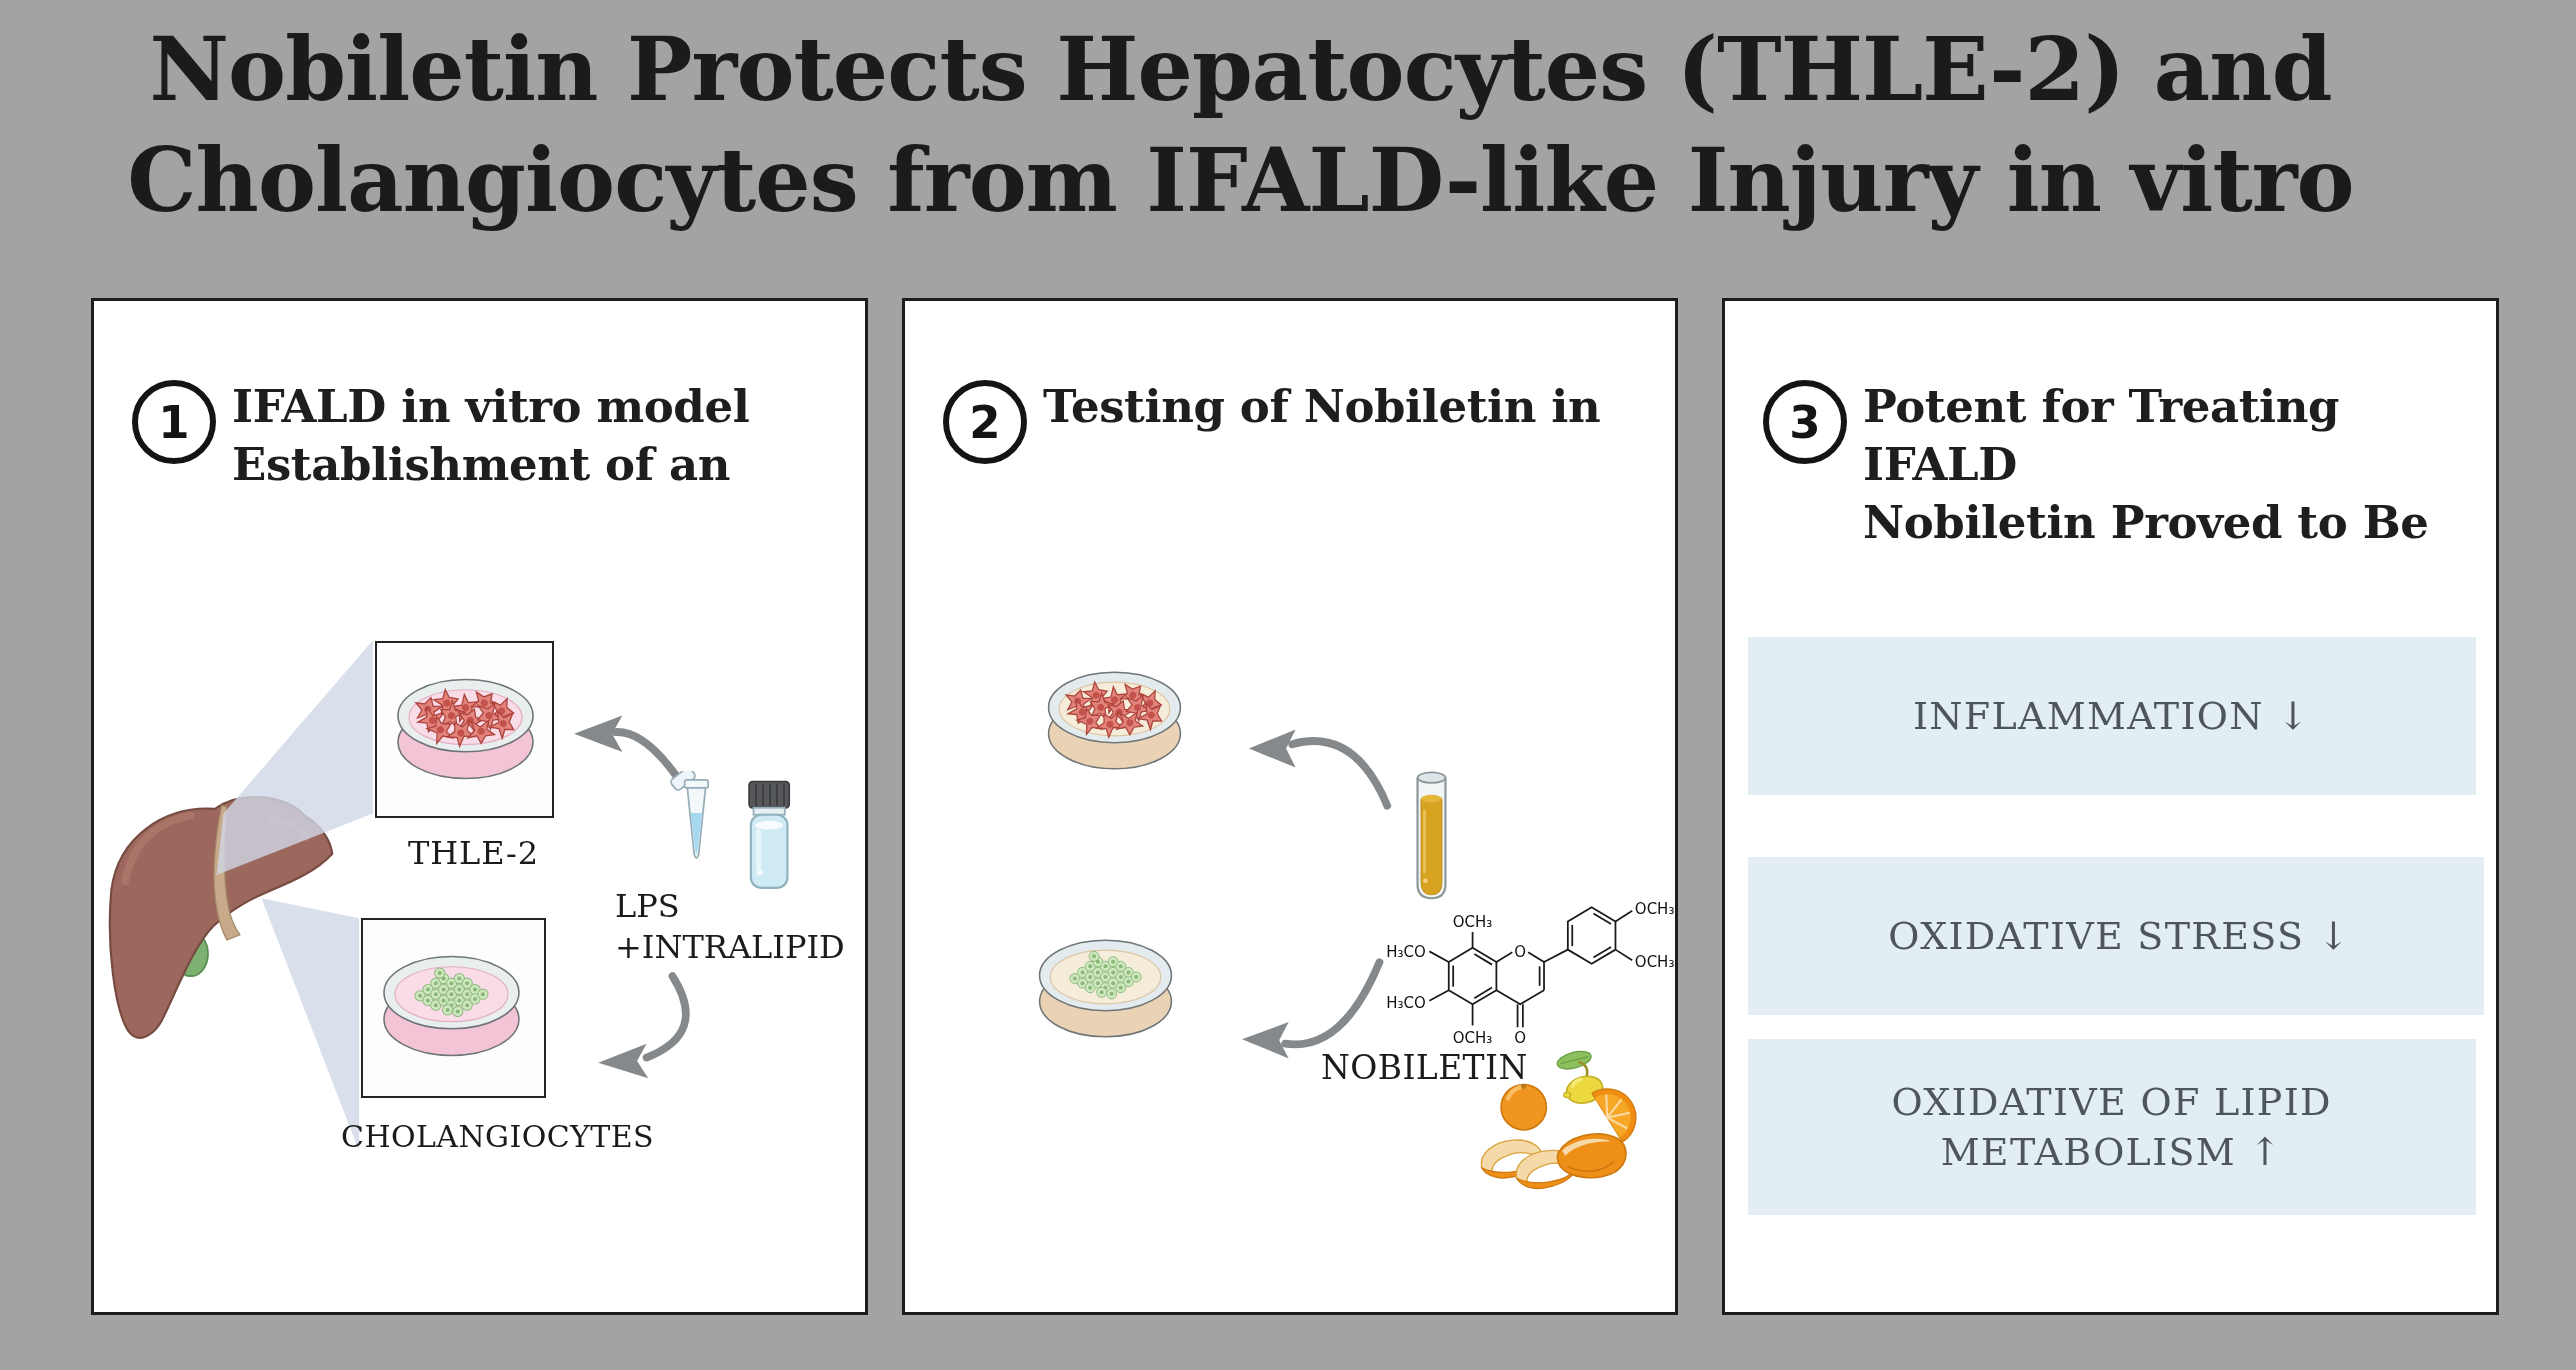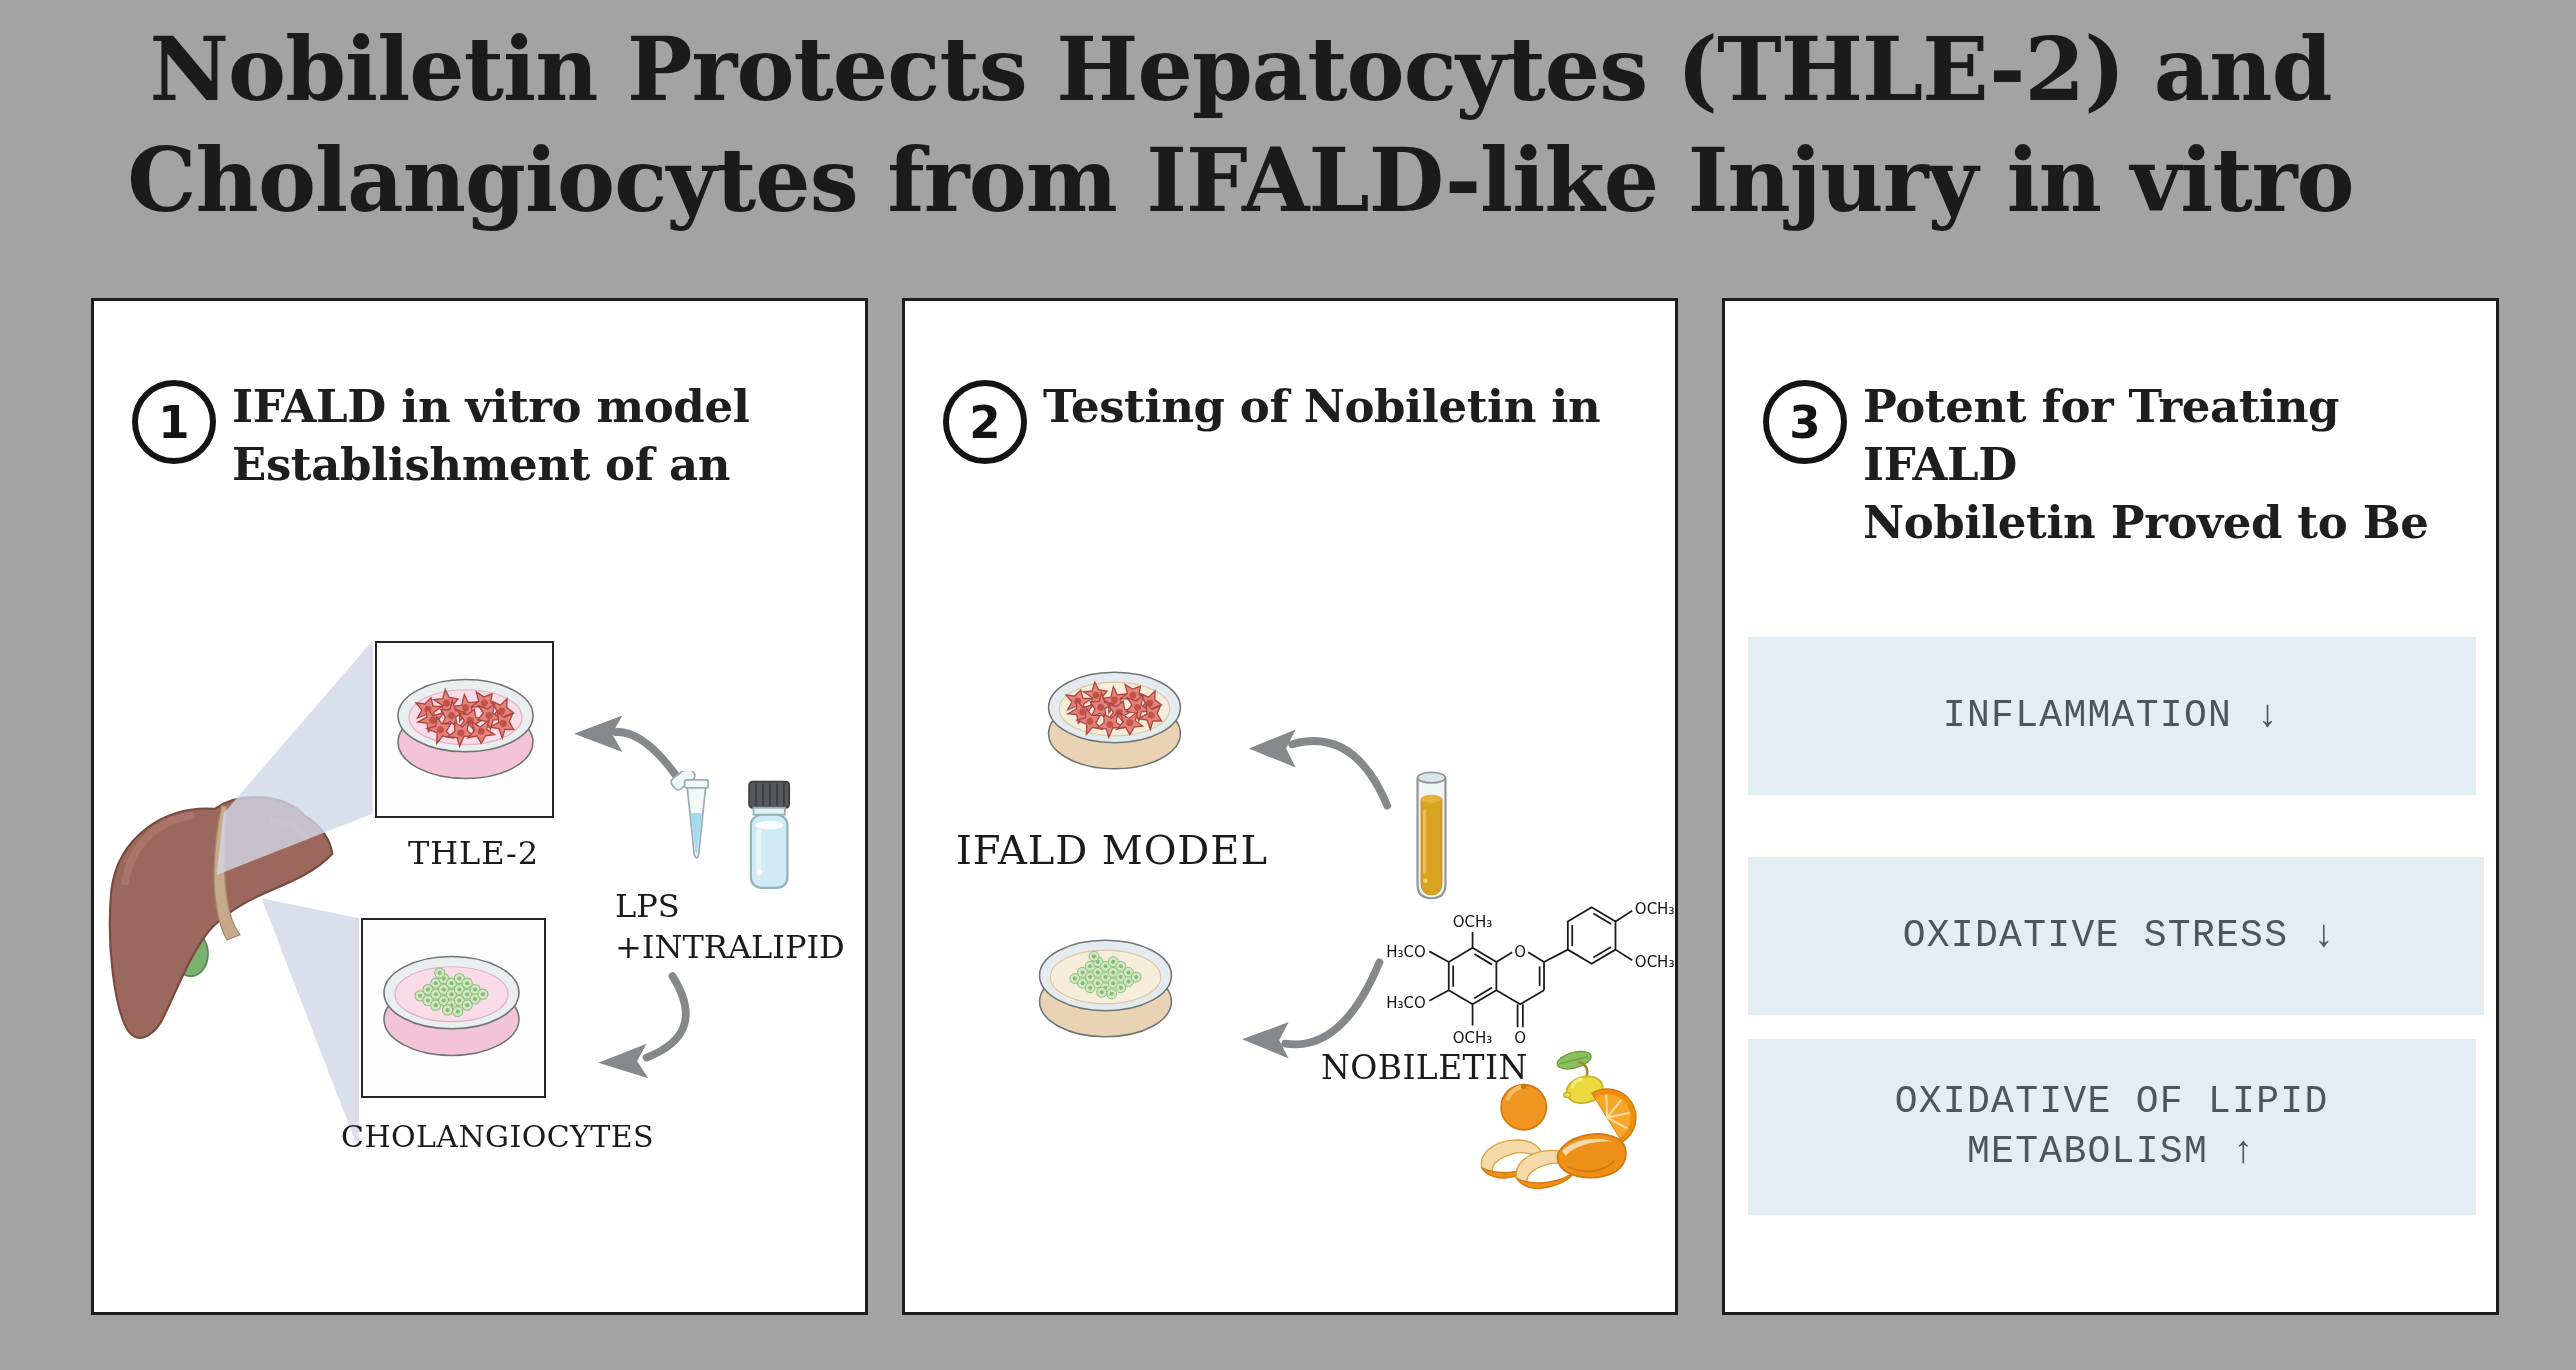--- a/index.html
+++ b/index.html
@@ -35,21 +35,21 @@
   #dish-red-2{left:131px;top:362px;width:157px;height:115px;z-index:3;}
   #dish-green-2{left:122px;top:630px;width:157px;height:115px;z-index:3;}
   #ifald-label{left:33px;top:526px;width:348px;text-align:center;font-size:40px;letter-spacing:0.9px;}
   #testtube-wrap{left:508px;top:468px;width:37px;height:138px;z-index:3;}
   #chem-wrap{left:466px;top:601px;width:309px;height:157px;z-index:3;}
   #nobiletin-label{left:416px;top:747px;width:205px;text-align:center;font-size:33px;letter-spacing:0.4px;}
   #citrus-wrap{left:570px;top:740px;width:174px;height:161px;z-index:3;}
   
   .outcome{position:absolute;left:22.6px;width:728px;background:#e3edf4;display:flex;flex-direction:column;
            justify-content:center;align-items:center;text-align:center;
-           font-size:38px;line-height:50px;letter-spacing:1.3px;color:#4d555d;font-family:Liberation Mono, monospace;}
+           font-size:38px;line-height:50px;letter-spacing:1.3px;color:#4d555d;}
   #outcome-0{top:336px;height:158px;}
   #outcome-1{top:556px;height:158px;padding-left:8px;}
   #outcome-2{top:738px;height:176px;}
   .outcome-line:empty{display:none;}
   .chem-text{font-family:"DejaVu Sans",sans-serif;font-size:17px;fill:#111;}
 </style>
 </head>
 <body>
 
 <div id="page">
@@ -212,21 +212,20 @@
         <use href="#redcell" transform="translate(82,58) rotate(300) scale(1.4)"></use>
         <use href="#redcell" transform="translate(106,64) rotate(20) scale(1.4)"></use>
         <use href="#redcell" transform="translate(130,58) rotate(250) scale(1.4)"></use>
         <use href="#redcell" transform="translate(148,68) rotate(120) scale(1.4)"></use>
         <use href="#redcell" transform="translate(68,76) rotate(60) scale(1.4)"></use>
         <use href="#redcell" transform="translate(94,80) rotate(330) scale(1.4)"></use>
         <use href="#redcell" transform="translate(120,78) rotate(180) scale(1.4)"></use>
       </g>
     </svg>
 
-    <div class="serif-label" id="ifald-label">IFALD MODEL</div>
 
     <svg class="abs" id="dish-green-2" viewBox="0 0 200 150">
       <ellipse cx="100" cy="92" rx="86" ry="46" fill="#e9d3b4" stroke="#6f7577" stroke-width="2"></ellipse>
       <ellipse cx="100" cy="58" rx="86" ry="46" fill="#e4ebee" stroke="#6f7577" stroke-width="2"></ellipse>
       <ellipse cx="100" cy="60" rx="72" ry="35" fill="#f6ecda" stroke="#dcc5a4" stroke-width="1.5"></ellipse>
       <g>
         <use href="#greencell" x="60" y="62"></use>
           <use href="#greencell" x="70" y="54"></use>
         <use href="#greencell" x="70" y="68"></use>
           <use href="#greencell" x="80" y="46"></use>

